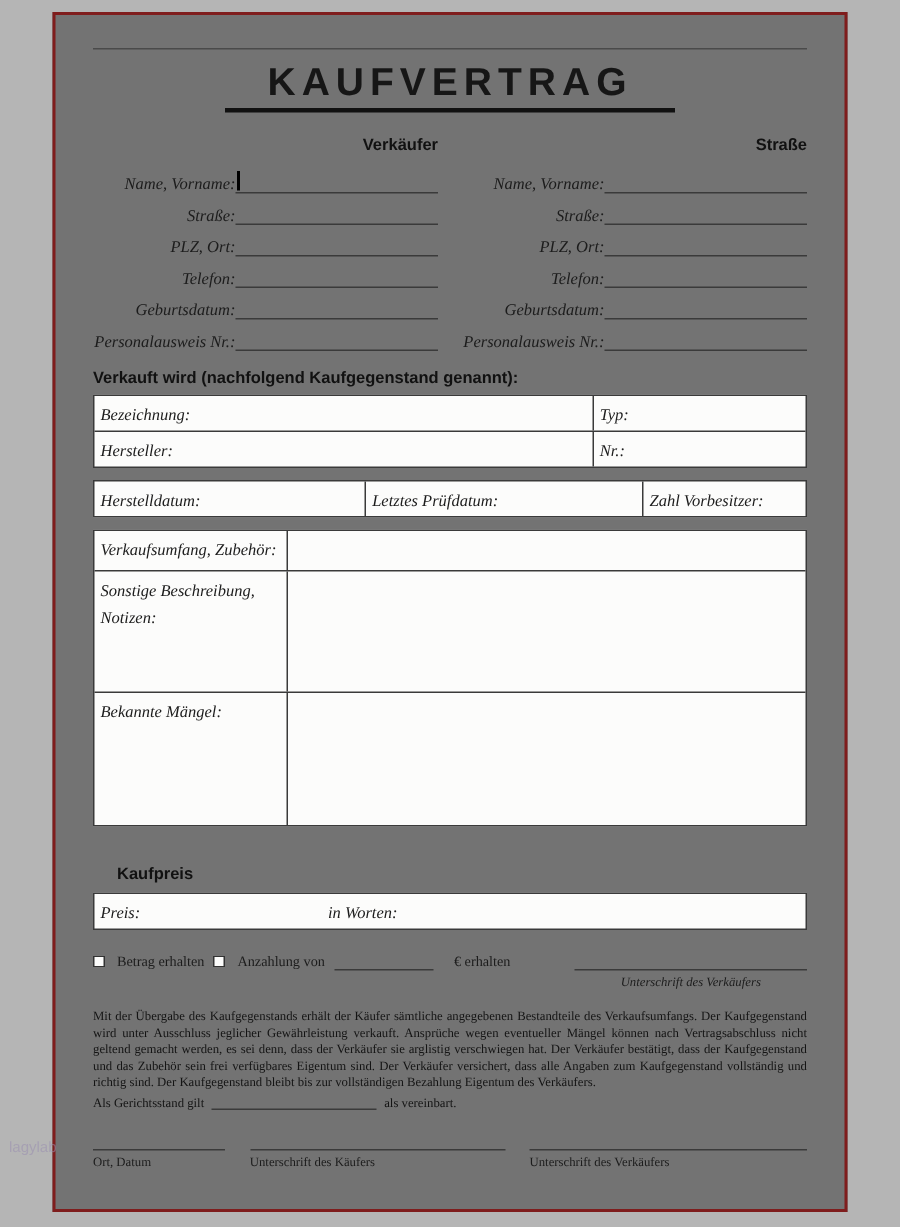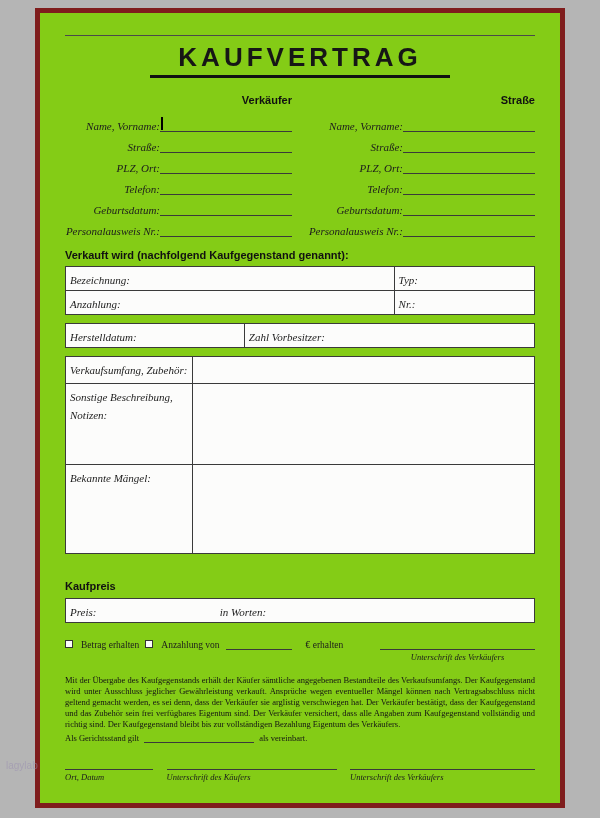--- a/index.html
+++ b/index.html
@@ -7,22 +7,22 @@
   body {
     background: #b5b5b5;
     font-family: "Liberation Serif", serif;
     position: relative;
     overflow: hidden;
   }
   .page {
     position: absolute;
     left: 35px; top: 8px;
     width: 530px; height: 800px;
-    background: #84cc16;
-    border: 5px solid #7f1d1d;
+    background: #737373;
+    border: 2px solid #7f1d1d;
     padding: 14px 25px 0 25px;
   }
   .top-rule { border-top: 1px solid #4a4a4a; margin-top: 8px; }
   .title {
     margin-top: 6px;
     text-align: center;
     font-family: "Liberation Sans", sans-serif;
     font-weight: bold;
     font-size: 26px;
     line-height: 30px;
@@ -75,20 +75,21 @@
   .tcell + .tcell { border-left: 1px solid #3a3a3a; }
   .tcell .flabel { width: auto; flex: none; }
   .w70 { width: 70%; } .w30 { width: 30%; }
   .w38 { width: 38%; } .w39 { width: 39%; } .w23 { width: 23%; }
   .wlab { width: 27%; } .wcontent { width: 73%; }
   .h26 { min-height: 26px; } .h88 { min-height: 88px; } .h80 { min-height: 80px; }
   .price-heading {
     font-family: "Liberation Sans", sans-serif;
     font-weight: bold; font-size: 11px; color: #111;
     margin-top: 26px;
+    margin-left: 16px;
   }
   .priceBox { margin-top: 6px; }
   .pcell-left { width: 32%; padding: 3px 4px 2px 4px; min-height: 20px; }
   .pcell-right { width: 68%; padding: 3px 4px 2px 4px; min-height: 20px; }
   .payrow { display: flex; align-items: flex-start; margin-top: 16px; height: 26px; }
   .checkbox {
     width: 8px; height: 8px;
     border: 1px solid #333;
     background: #fcfcfb;
     display: inline-block;
@@ -110,21 +111,21 @@
     margin-top: 10px;
     font-size: 8.5px;
     line-height: 11px;
     color: #141414;
     text-align: justify;
   }
   .court { display: flex; align-items: flex-end; margin-top: 3px; font-size: 8.5px; color: #141414; }
   .court .courtline { width: 110px; border-bottom: 1px solid #3a3a3a; height: 10px; margin: 0 5px; }
   .sigfooter { display: flex; justify-content: space-between; margin-top: 26px; }
   .sigcol .sline { border-top: 1px solid #3a3a3a; }
-  .sigcol .slabel { font-size: 8.5px; font-style: italic; color: #1c1c1c; margin-top: 2px; }
+  .sigcol .slabel { font-size: 8.5px; color: #1c1c1c; margin-top: 2px; }
   .sw1 { width: 88px; } .sw2 { width: 170px; } .sw3 { width: 185px; }
   .watermark {
     position: absolute;
     left: 6px; top: 760px;
     font-family: "Liberation Sans", sans-serif;
     font-size: 10px;
     color: #9a8fb0;
     opacity: 0.55;
     z-index: 2;
   }
@@ -203,28 +204,29 @@
   </div>
 
   <div class="section-heading">Verkauft wird (nachfolgend Kaufgegenstand genannt):</div>
 
   <div class="boxtable mt5">
     <div class="trow">
       <div class="tcell w70"><span class="flabel">Bezeichnung:</span></div>
       <div class="tcell w30"><span class="flabel">Typ:</span></div>
     </div>
     <div class="trow">
-      <div class="tcell w70"><span class="flabel">Anzahlung:</span></div>
+      <div class="tcell w70"><span class="flabel">Hersteller:</span></div>
       <div class="tcell w30"><span class="flabel">Nr.:</span></div>
     </div>
   </div>
 
   <div class="boxtable mt8">
     <div class="trow">
       <div class="tcell w38"><span class="flabel">Herstelldatum:</span></div>
+      <div class="tcell w39"><span class="flabel">Letztes Prüfdatum:</span></div>
       <div class="tcell w23"><span class="flabel">Zahl Vorbesitzer:</span></div>
     </div>
   </div>
 
   <div class="boxtable mt8">
     <div class="trow h26">
       <div class="tcell wlab h26"><span class="flabel">Verkaufsumfang, Zubehör:</span></div>
       <div class="tcell wcontent h26"></div>
     </div>
     <div class="trow h80">

